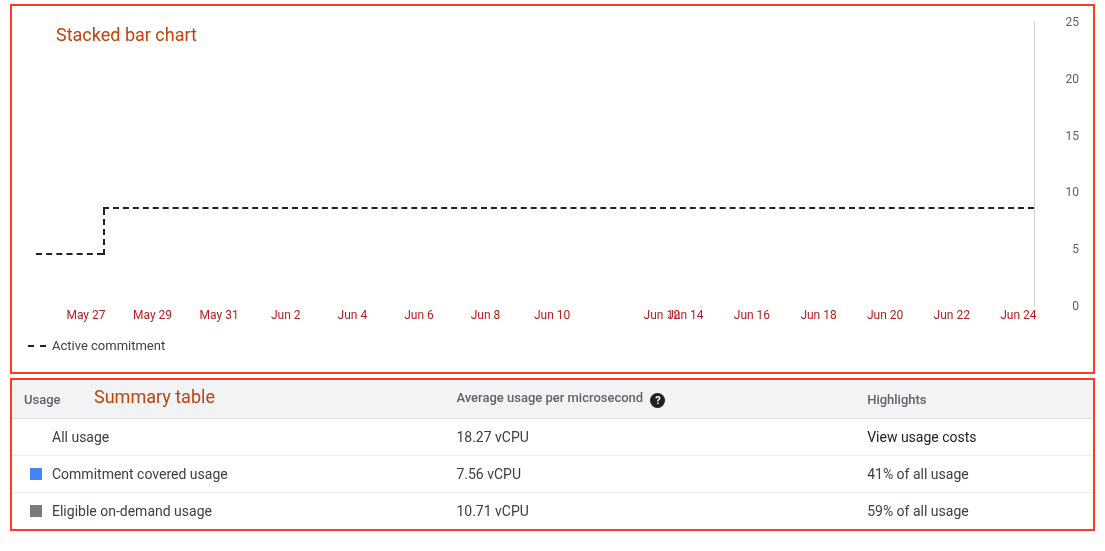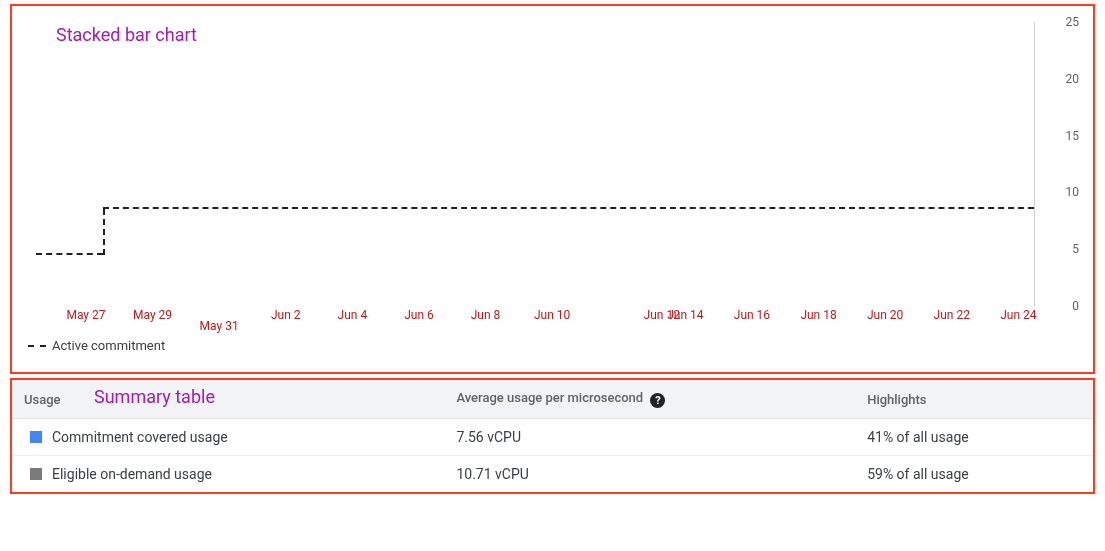--- a/index.html
+++ b/index.html
@@ -17,21 +17,21 @@
   }
   .panel {
     border: 2px solid #ff3b1f;
     box-sizing: border-box;
     position: relative;
     margin: 4px 6px;
     background: #fff;
   }
   .annotation {
     position: absolute;
-    color: #a21caf;
+    color: #c2410c;
     font-size: 18px;
     font-weight: 400;
   }
 
   
   #chart-panel {
     height: 370px;
     padding: 8px 10px 6px 10px;
   }
   .chart-wrap {
@@ -381,21 +381,21 @@
           <div class="y-tick" style="bottom: 0%;">0</div>
           <div class="y-tick" style="bottom: 20%;">5</div>
           <div class="y-tick" style="bottom: 40%;">10</div>
           <div class="y-tick" style="bottom: 60%;">15</div>
           <div class="y-tick" style="bottom: 80%;">20</div>
           <div class="y-tick" style="bottom: 100%;">25</div>
         </div>
       <div class="x-labels" id="x-labels">
           <div class="x-label" style="left: 5%;">May 27</div>
           <div class="x-label" style="left: 11.6667%;">May 29</div>
-          <div class="x-label" style="left: 18.3333%; margin-top: 11px;">May 31</div>
+          <div class="x-label" style="left: 18.3333%;">May 31</div>
           <div class="x-label" style="left: 25%;">Jun 2</div>
           <div class="x-label" style="left: 31.6667%;">Jun 4</div>
           <div class="x-label" style="left: 38.3333%;">Jun 6</div>
           <div class="x-label" style="left: 45%;">Jun 8</div>
           <div class="x-label" style="left: 51.6667%;">Jun 10</div>
           <div class="x-label" style="left: 58.3333%; margin-left: 43px;">Jun 12</div>
           <div class="x-label" style="left: 65%;">Jun 14</div>
           <div class="x-label" style="left: 71.6667%;">Jun 16</div>
           <div class="x-label" style="left: 78.3333%;">Jun 18</div>
           <div class="x-label" style="left: 85%;">Jun 20</div>
@@ -419,20 +419,25 @@
           <th class="col-usage">Usage</th>
           <th class="col-avg">
             <span>Average usage per microsecond</span>
             <span class="help-icon">?</span>
           </th>
           <th class="col-hl">Highlights</th>
         </tr>
       </thead>
       <tbody id="tbody">
           <tr>
+            <td style="padding-left: 18px;"><span class="swatch none"></span><span>All usage</span></td>
+            <td>18.27 vCPU</td>
+            <td><a class="link">View usage costs</a></td>
+          </tr>
+          <tr>
             <td style="padding-left: 18px;"><span class="swatch" style="background: rgb(66, 133, 244);"></span><span>Commitment covered usage</span></td>
             <td>7.56 vCPU</td>
             <td>41% of all usage</td>
           </tr>
           <tr>
             <td style="padding-left: 18px;"><span class="swatch" style="background: rgb(123, 123, 123);"></span><span>Eligible on-demand usage</span></td>
             <td>10.71 vCPU</td>
             <td>59% of all usage</td>
           </tr>
         </tbody>

